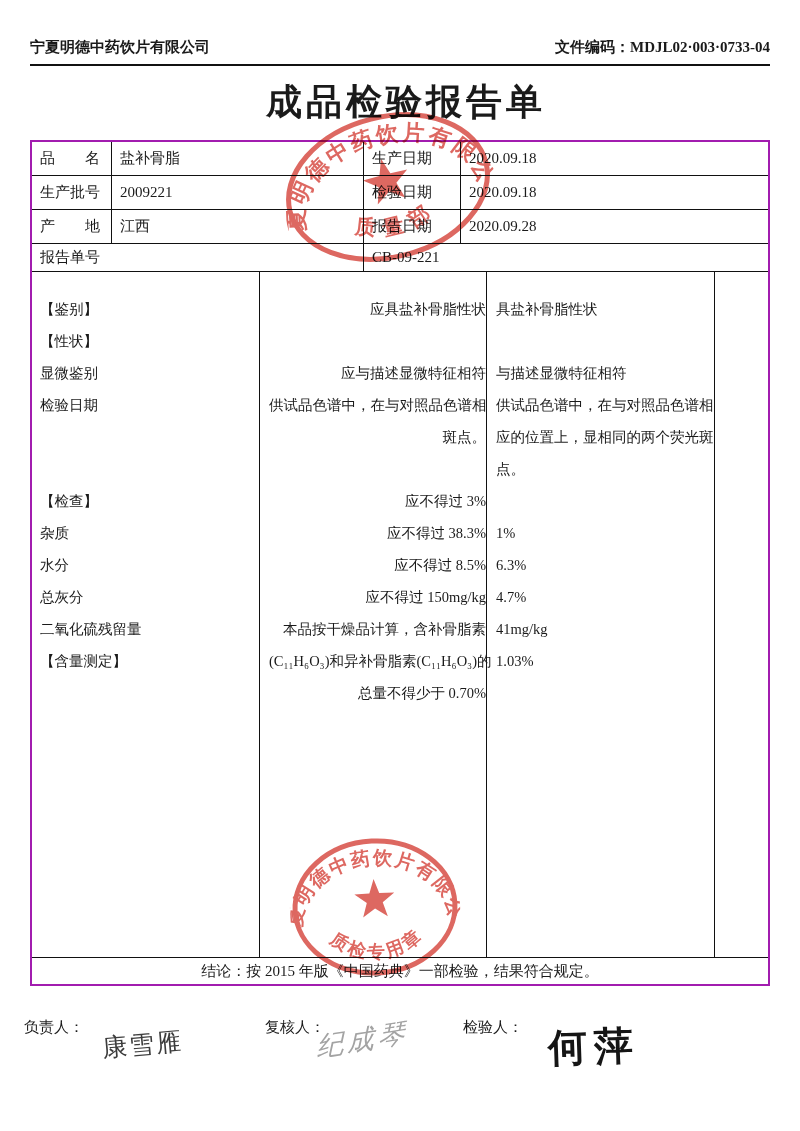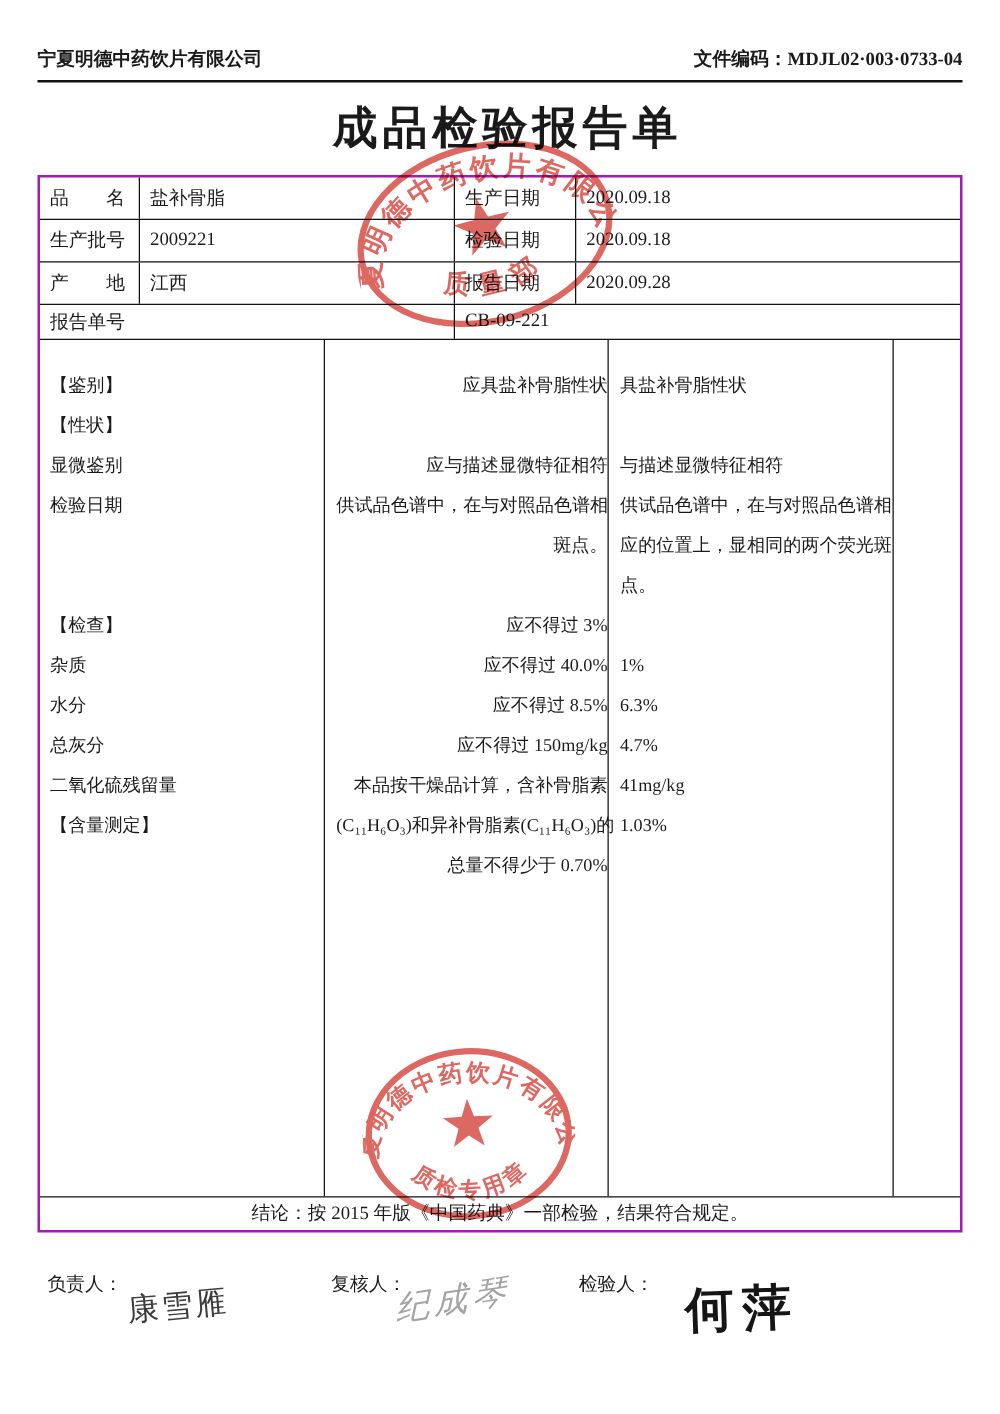--- a/index.html
+++ b/index.html
@@ -123,21 +123,21 @@
           <div class="bl">【含量测定】</div>
         </div>
       <div class="bcol bcol2 vr">
           <div class="bl">应具盐补骨脂性状</div>
           <div class="bl"></div>
           <div class="bl">应与描述显微特征相符</div>
           <div class="bl">供试品色谱中，在与对照品色谱相</div>
           <div class="bl">斑点。</div>
           <div class="bl"></div>
           <div class="bl">应不得过 3%</div>
-          <div class="bl">应不得过 40.0%</div>
+          <div class="bl">应不得过 38.3%</div>
           <div class="bl">应不得过 8.5%</div>
           <div class="bl">应不得过 150mg/kg</div>
           <div class="bl">本品按干燥品计算，含补骨脂素</div>
           <div class="bl">(C₁₁H₆O₃)和异补骨脂素(C₁₁H₆O₃)的</div>
           <div class="bl">总量不得少于 0.70%</div>
         </div>
       <div class="bcol bcol3 vr">
           <div class="bl">具盐补骨脂性状</div>
           <div class="bl"></div>
           <div class="bl">与描述显微特征相符</div>
@@ -150,21 +150,21 @@
           <div class="bl">4.7%</div>
           <div class="bl">41mg/kg</div>
           <div class="bl">1.03%</div>
         </div>
       <div class="bcol"></div>
     </div>
 
     <div class="crow">结论：按 2015 年版《中国药典》一部检验，结果符合规定。</div>
   </div>
 
-  <span class="sig-label" style="left:38px;top:1018px;">负责人：</span>
+  <span class="sig-label" style="left:24px;top:1018px;">负责人：</span>
   <span class="sig-label" style="left:265px;top:1018px;">复核人：</span>
   <span class="sig-label" style="left:463px;top:1018px;">检验人：</span>
 
   <span class="sig sig-lead">康雪雁</span>
   <span class="sig sig-review">纪成琴</span>
   <span class="sig sig-inspect">何萍</span>
 
   <svg class="stamp stamp-top" viewBox="0 0 214 150">
     <defs>
       <path id="arcT" d="M 18 104 A 90 64 0 1 1 196 104"></path>

